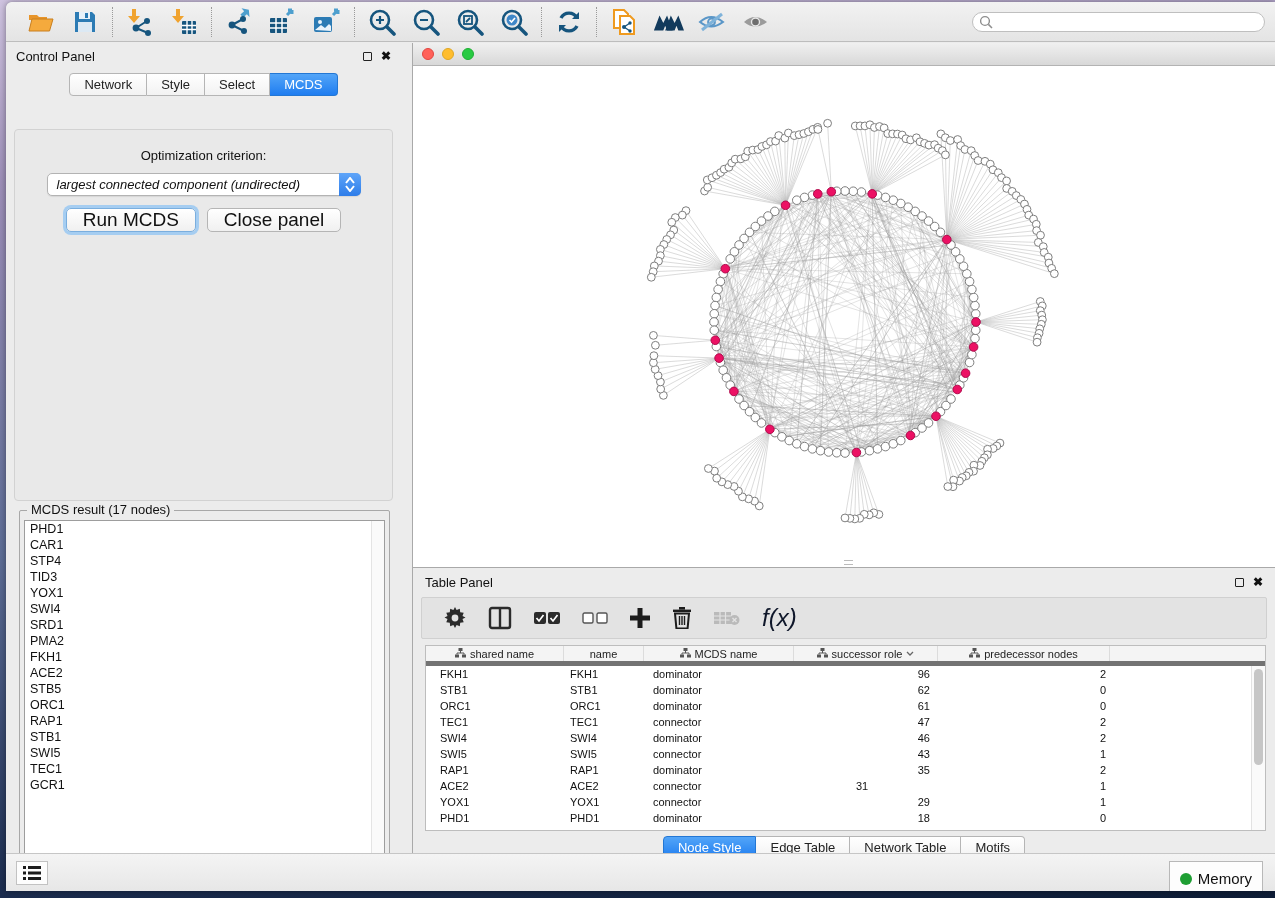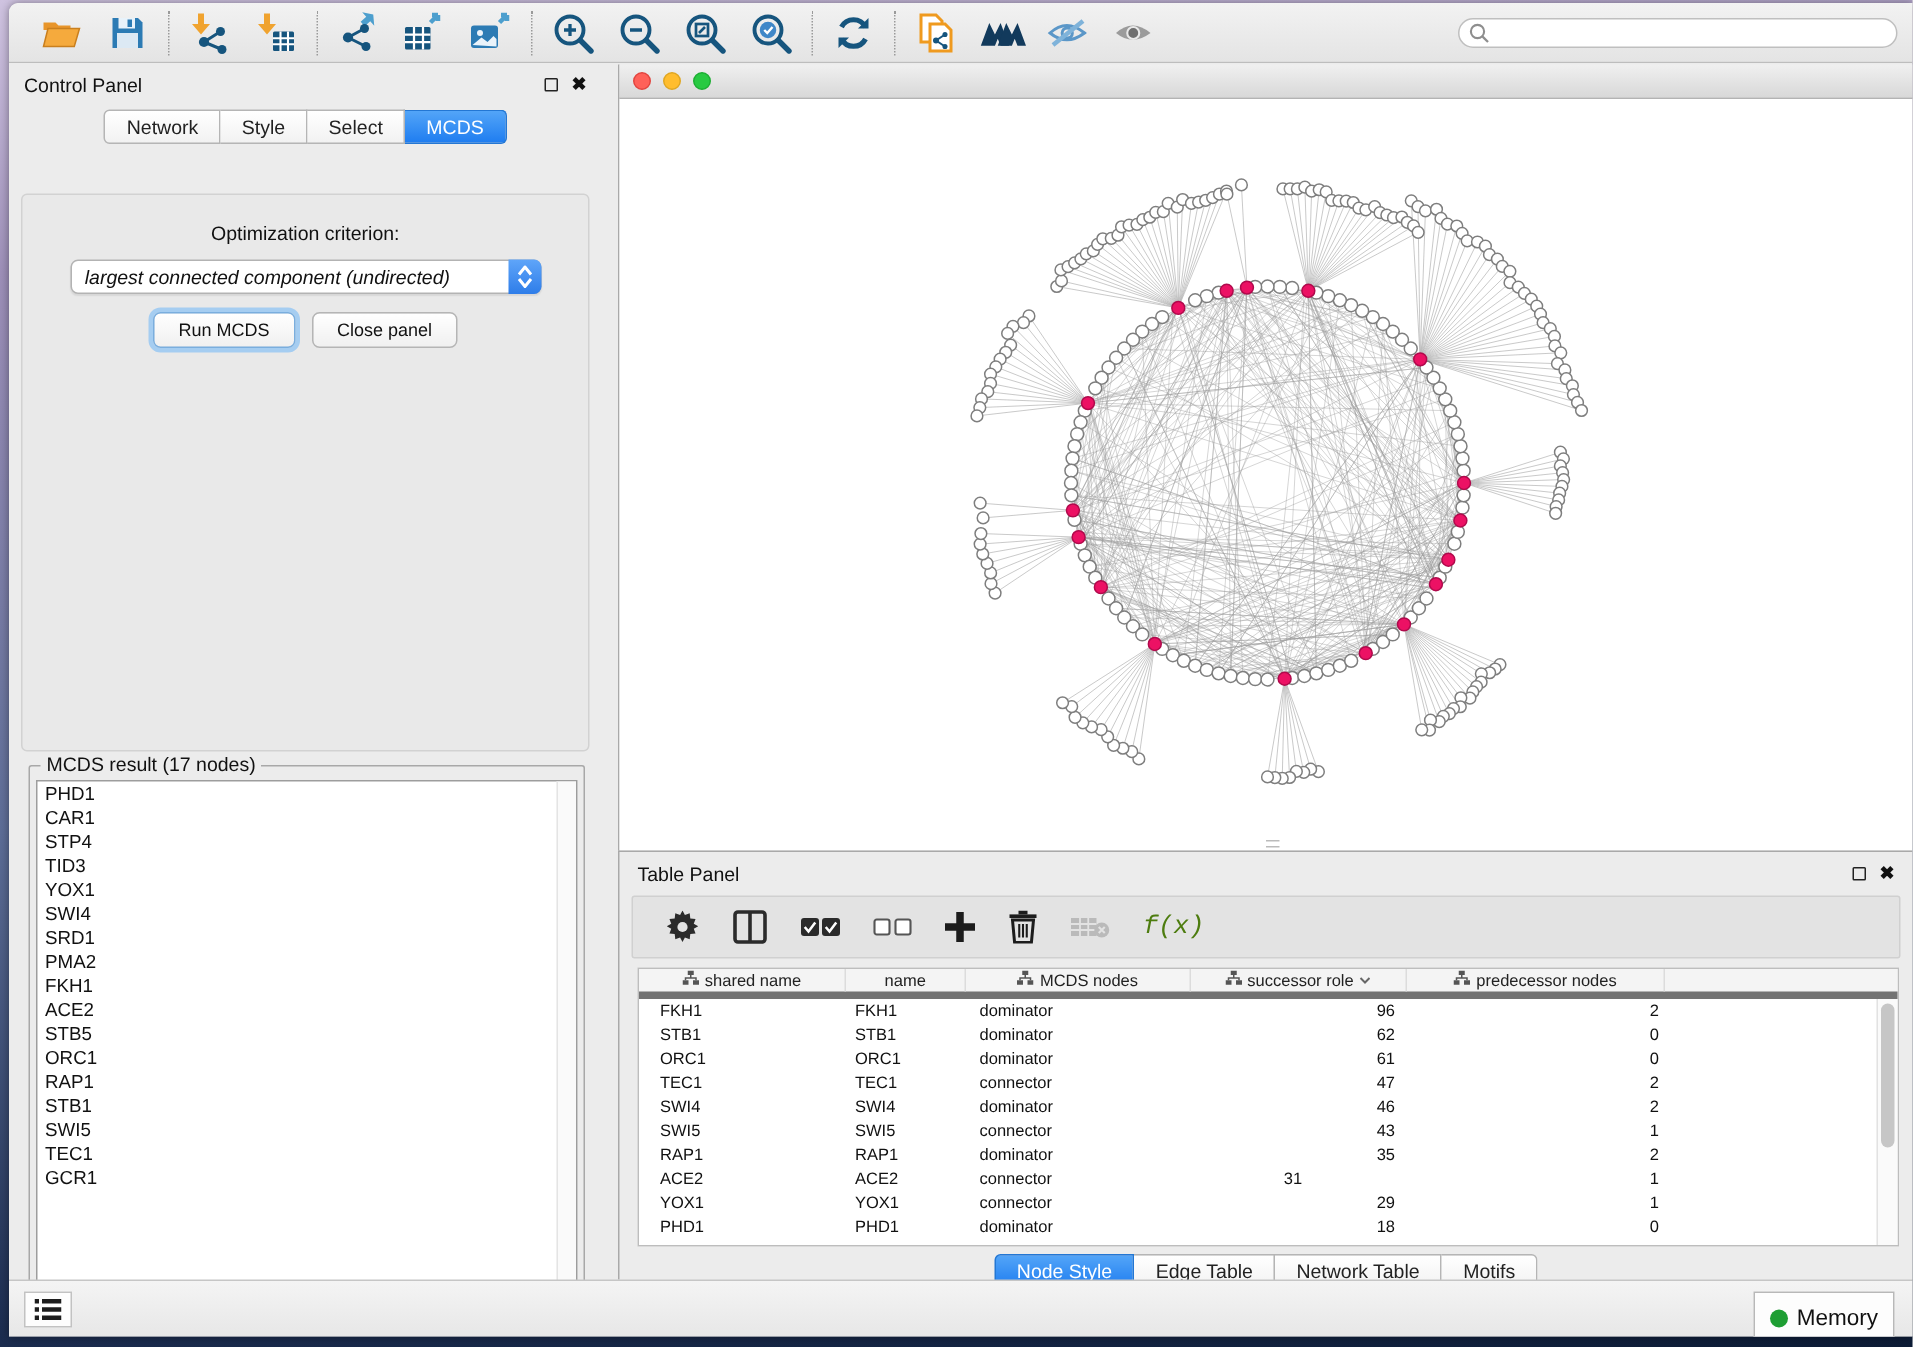--- a/index.html
+++ b/index.html
@@ -42,21 +42,21 @@
   .crit-label { text-align:center; font-size:13px; color:#111; margin-top:18px; }
   .combo { position:relative; margin:10px auto 0; width:314px; height:23px;
     background:#fff; border:1px solid #b3b3b3; border-radius:5px;
     font-size:13px; color:#111; line-height:21px; padding-left:9px;
     box-shadow:0 1px 1px rgba(0,0,0,.08);font-style:italic; }
   .combo-btn { position:absolute; right:-1px; top:-1px; width:22px; height:23px;
     background:linear-gradient(#5fa5f9,#2e7de9); border-radius:0 5px 5px 0;
     display:flex; flex-direction:column; align-items:center; justify-content:center; gap:1px; }
   .combo-btn svg { display:block; }
   .btn-row { display:flex; justify-content:center; gap:11px; margin-top:12px; }
-  .mac-btn { font-size:12px; color:#111; background:linear-gradient(#ffffff,#f0f0f0);
+  .mac-btn { font-size:19px; color:#111; background:linear-gradient(#ffffff,#f0f0f0);
     border:1px solid #b5b5b5; border-radius:5px; padding:3px 16px; line-height:16px; }
   .mac-btn.focused { box-shadow:0 0 0 3px #a5cdf1; border-color:#7aaede; }
 
   .groupbox { position:absolute; left:13px; right:11px; top:467px; height:372px;
     border:1px solid #a8a8a8; border-radius:2px; }
   .groupbox-title { position:absolute; top:-9px; left:7px; background:#ececec;
     padding:0 4px; font-size:13px; color:#111; }
   .mcds-list { position:absolute; left:4px; right:4px; top:9px; bottom:4px;
     background:#fff; border:1px solid #9d9d9d; overflow:hidden; }
   .mcds-item { font-size:12.5px; color:#111; line-height:16px; padding-left:5px; }
@@ -76,21 +76,21 @@
   .grip-h { position:absolute; left:50%; bottom:2px; width:9px; height:5px;
     border-top:1px solid #bbb; border-bottom:1px solid #bbb; }
 
   
   .table-panel { position:absolute; left:406px; top:565px; right:0; bottom:38px;
     background:#ececec; border-left:1px solid #a9a9a9; border-top:1px solid #a9a9a9; }
   .tp-toolbar { position:absolute; left:8px; right:8px; top:29px; height:42px;
     background:#e3e3e3; border:1px solid #d0d0d0; border-radius:2px;
     display:flex; align-items:center; gap:22px; padding-left:22px; }
   .tp-icon { display:flex; align-items:center; justify-content:center; }
-  .fx { font-family:Liberation Mono, monospace; font-style:italic; font-size:17px; color:#4d7c0f; }
+  .fx { font-family:Liberation Sans, sans-serif; font-style:italic; font-size:24px; color:#0f172a; }
   .tbl { position:absolute; left:12px; right:9px; top:77px; height:186px;
     background:#fff; border:1px solid #bdbdbd; }
   .tbl-header { display:flex; height:20px; background:#f4f4f4; border-bottom:5px solid #737373;
     font-size:11px; color:#222; }
   .th { display:flex; align-items:center; justify-content:center; gap:4px;
     border-right:1px solid #dcdcdc; height:100%; }
   .tbl-body { position:absolute; left:0; right:14px; top:20px; bottom:0; overflow:hidden; }
   .tr { display:flex; height:16px; font-size:11px; color:#111; align-items:center; }
   .td { white-space:nowrap; overflow:hidden; }
   .tbl-scroll { position:absolute; right:0; top:20px; bottom:0; width:14px;
@@ -1242,21 +1242,21 @@
           <div class="th" style="width: 80px;">
             <span>name</span>
           </div>
           <div class="th" style="width: 150px;">
             <span><svg width="11" height="10" viewBox="0 0 11 10">
                 <rect x="3.5" y="0" width="4" height="3" fill="#555"></rect>
                 <rect x="0" y="6.5" width="4" height="3" fill="#555"></rect>
                 <rect x="7" y="6.5" width="4" height="3" fill="#555"></rect>
                 <path d="M5.5 3 v2 M2 6.5 v-1.5 h7 v1.5" stroke="#555" fill="none"></path>
               </svg></span>
-            <span>MCDS nodes</span>
+            <span>MCDS name</span>
           </div>
           <div class="th" style="width: 144px;">
             <span><svg width="11" height="10" viewBox="0 0 11 10">
                 <rect x="3.5" y="0" width="4" height="3" fill="#555"></rect>
                 <rect x="0" y="6.5" width="4" height="3" fill="#555"></rect>
                 <rect x="7" y="6.5" width="4" height="3" fill="#555"></rect>
                 <path d="M5.5 3 v2 M2 6.5 v-1.5 h7 v1.5" stroke="#555" fill="none"></path>
               </svg></span>
             <span>successor role</span>
             <svg width="8" height="5" viewBox="0 0 8 5">

